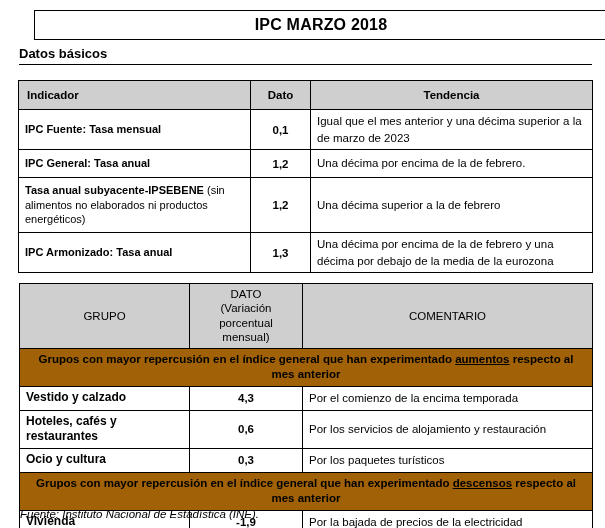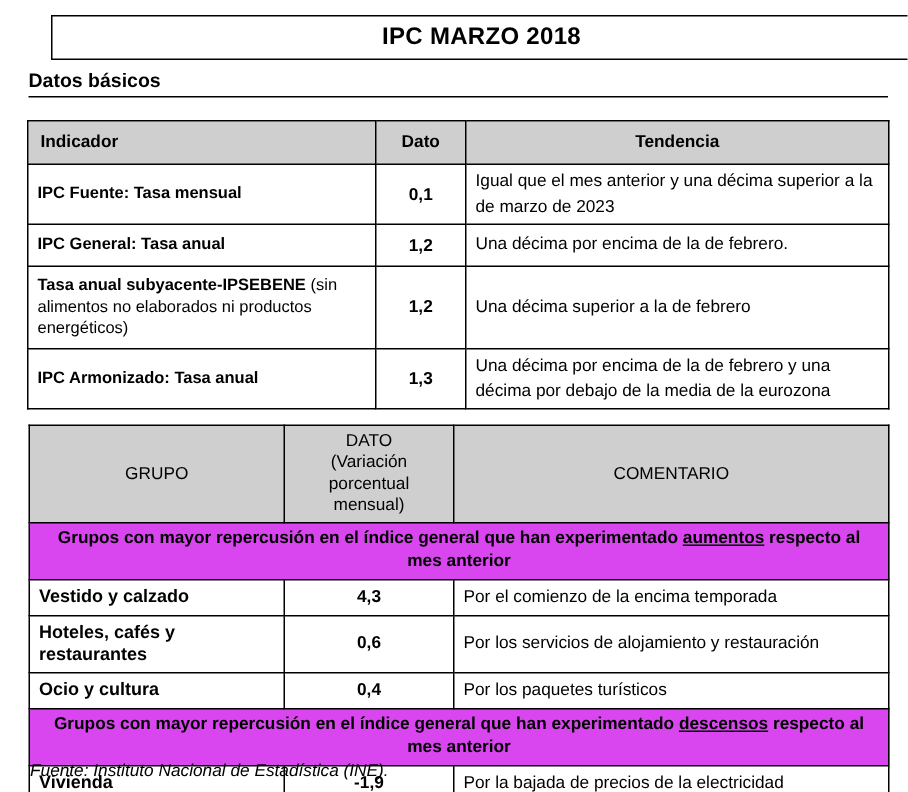--- a/index.html
+++ b/index.html
@@ -105,21 +105,21 @@
     height: 64px;
     line-height: 1.25;
   }
   .t2-c1 { width: 170px; }
   .t2-c2 { width: 113px; }
   .t2-c3 { width: 290px; }
   .table2 td.grupo   { font-weight: bold; text-align: left; font-size: 12px; line-height: 1.3; }
   .table2 td.valor   { text-align: center; font-weight: bold; font-size: 11.5px; }
   .table2 td.coment  { text-align: left; font-size: 11.5px; }
   .band {
-    background: #d946ef;
+    background: #a16207;
     text-align: center;
     font-weight: bold;
     font-size: 11.5px;
     line-height: 1.35;
     padding: 2px 6px;
   }
   .band u { text-decoration: underline; }
 
   
   .footer {
@@ -206,21 +206,21 @@
         <td class="valor">4,3</td>
         <td class="coment">Por el comienzo de la encima temporada</td>
       </tr>
       <tr style="height:38px">
         <td class="grupo">Hoteles, cafés y restaurantes</td>
         <td class="valor">0,6</td>
         <td class="coment">Por los servicios de alojamiento y restauración</td>
       </tr>
       <tr style="height:24px">
         <td class="grupo">Ocio y cultura</td>
-        <td class="valor">0,4</td>
+        <td class="valor">0,3</td>
         <td class="coment">Por los paquetes turísticos</td>
       </tr>
       <tr>
         <td class="band" colspan="3"><span>Grupos con mayor repercusión en el índice general que han experimentado </span><u>descensos</u><span> respecto al mes anterior</span></td>
       </tr>
       <tr style="height:24px">
         <td class="grupo">Vivienda</td>
         <td class="valor">-1,9</td>
         <td class="coment">Por la bajada de precios de la electricidad</td>
       </tr>

